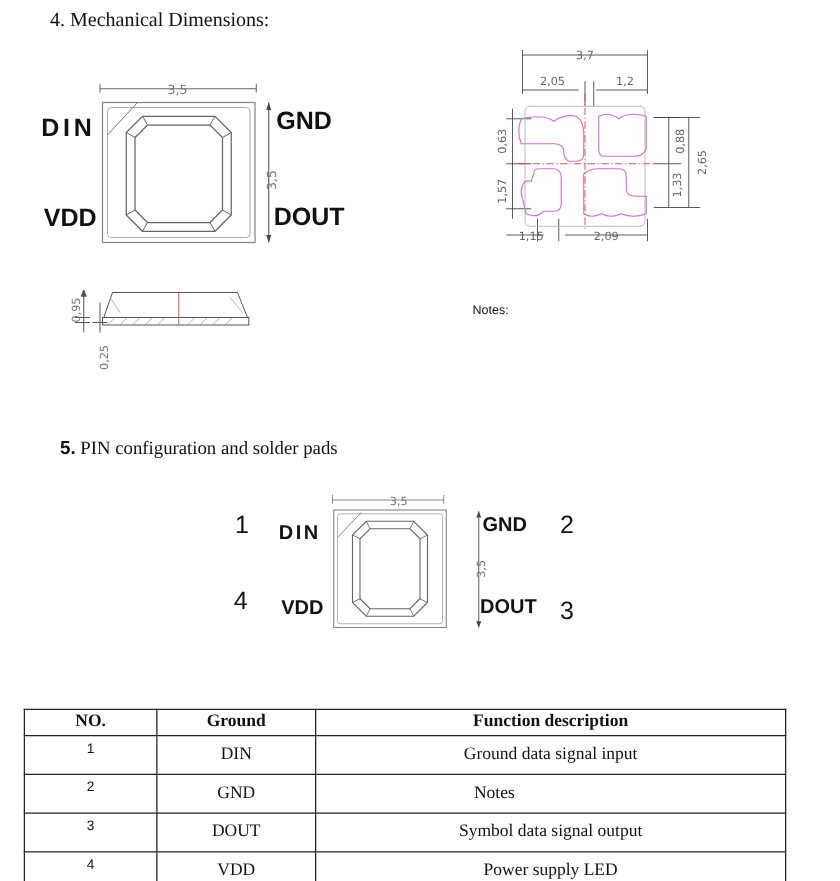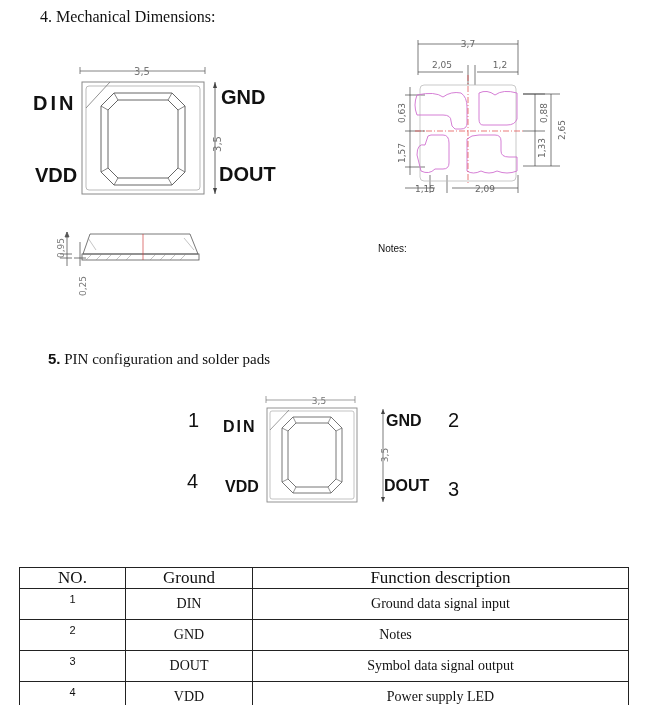--- a/index.html
+++ b/index.html
@@ -10,21 +10,21 @@
   .h5 .num { font-family:"Liberation Sans", sans-serif; font-weight:bold; font-size:15px; }
   .pin { font-family:"Liberation Sans", sans-serif; font-weight:bold; font-size:20px; letter-spacing:0px; }
   .pin.din { letter-spacing:3px; }
   .pinsm { font-family:"Liberation Sans", sans-serif; font-weight:bold; font-size:16px; }
   .pinsm.din { letter-spacing:2px; }
   .pinno { font-family:"Liberation Sans", sans-serif; font-size:20px; }
   .notes { left:378px; top:242px; font-family:"Liberation Sans", sans-serif; font-size:10px; line-height:13px; }
   .notes div.item { padding-left:3px; }
   table.pins { position:absolute; left:19px; top:567px; width:610px; border-collapse:collapse; font-family:"Liberation Serif", serif; font-size:14px; }
   table.pins td, table.pins th { border:1px solid #222; height:26px; text-align:center; padding:0; }
-  table.pins th { font-weight:normal; font-size:17px; height:20px; }
+  table.pins th { font-weight:bold; font-size:14px; height:20px; }
   table.pins td.no { font-family:"Liberation Sans", sans-serif; font-size:11px; vertical-align:top; padding-top:4px; }
   svg text { font-family:"DejaVu Sans", sans-serif; }
 </style>
 </head>
 <body>
 
 <div class="abs h4">4. Mechanical Dimensions:</div>
 
 <div class="abs" style="left:30px;top:60px;width:260px;height:140px;">
   <svg width="260" height="140">

